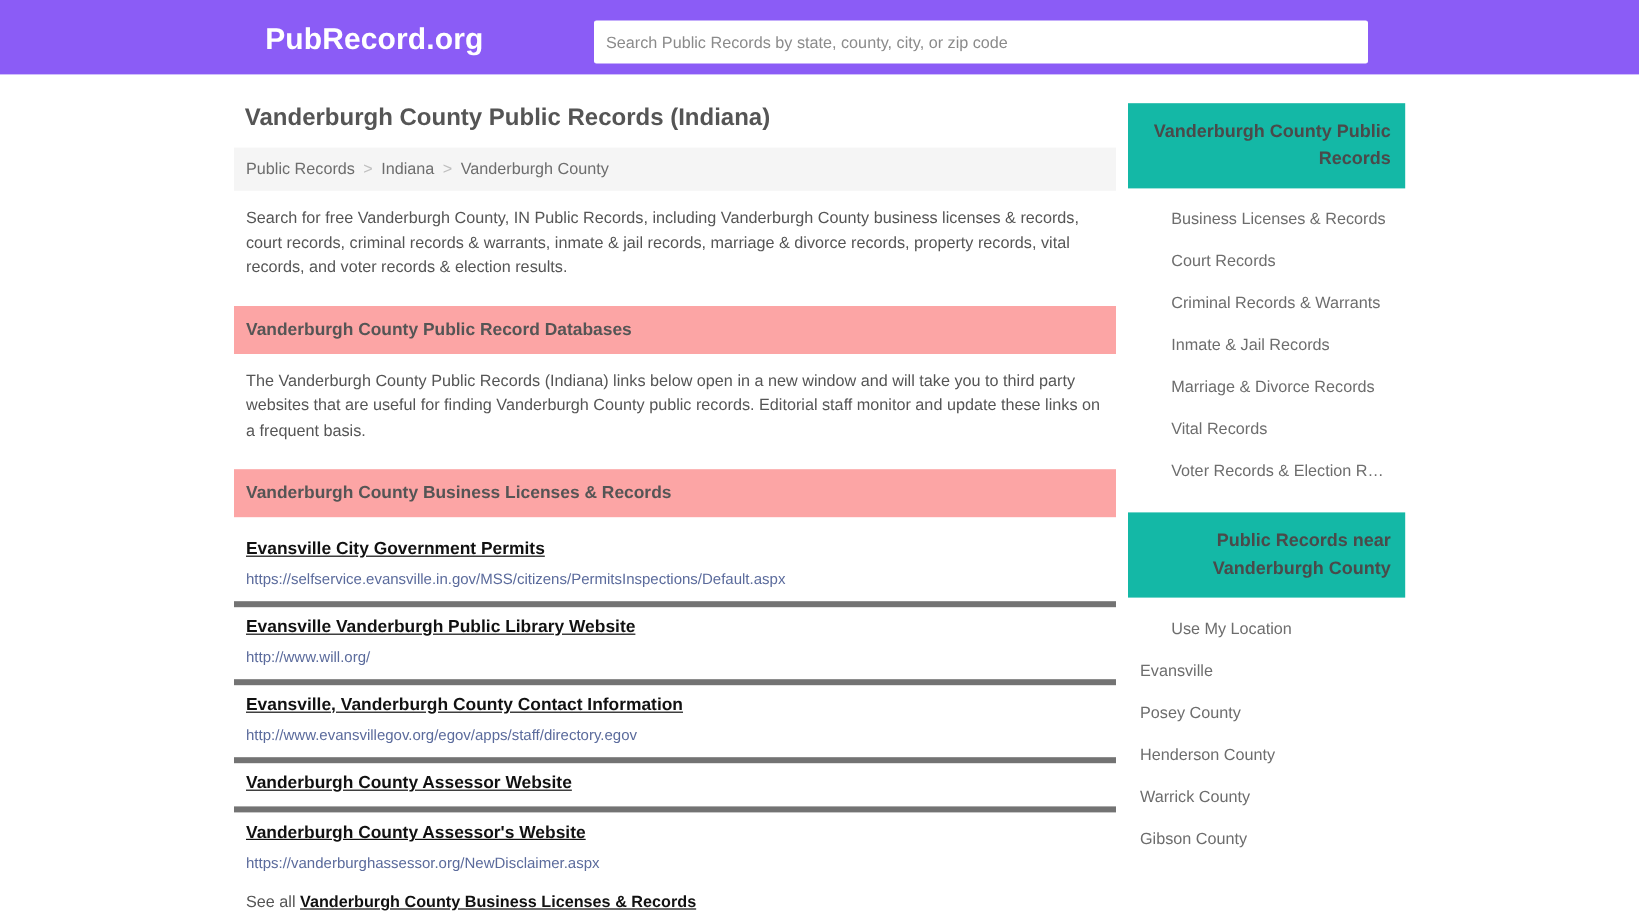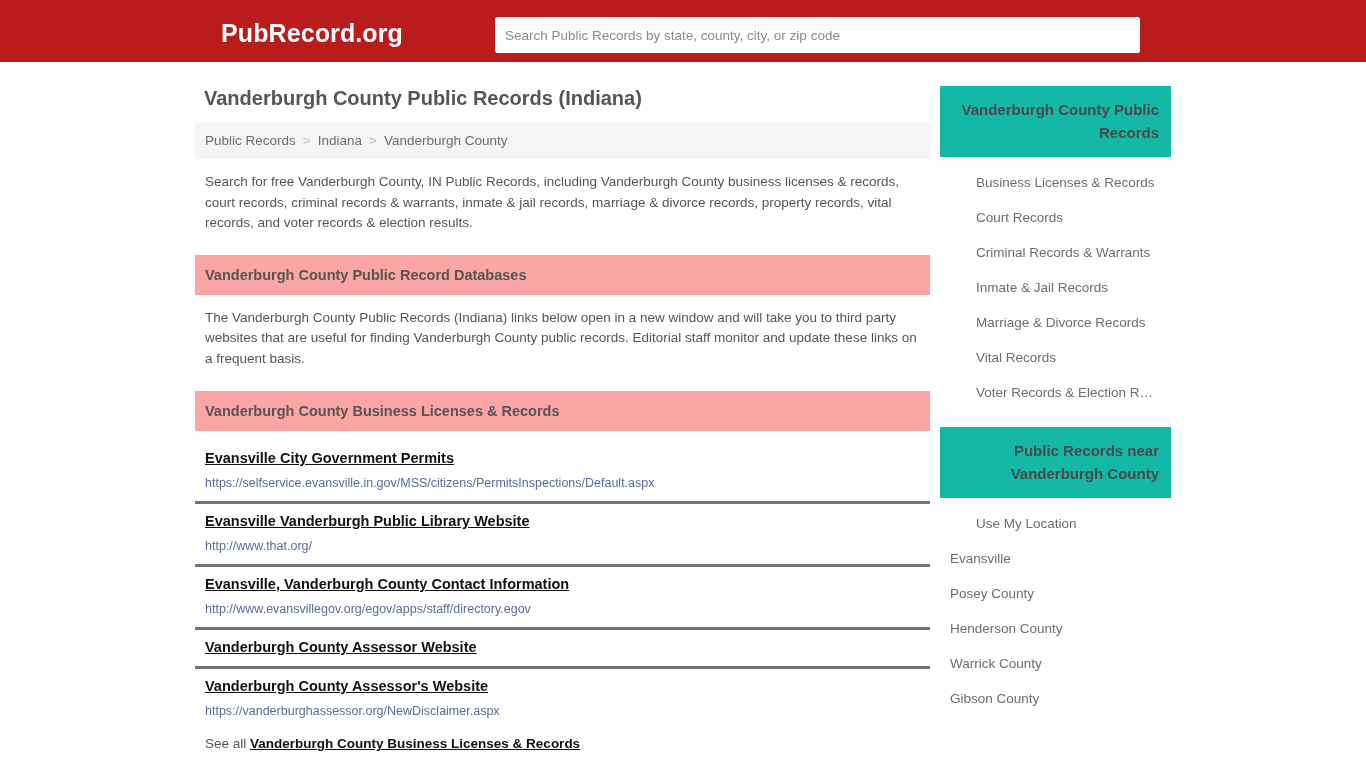--- a/index.html
+++ b/index.html
@@ -7,21 +7,21 @@
     margin: 0; padding: 0;
     width: 1366px; height: 768px;
     overflow: hidden;
     background: #ffffff;
     font-family: "Liberation Sans", sans-serif;
   }
 
   
   .site-header {
     height: 62px;
-    background: #b91c1c;
+    background: #8b5cf6;
     position: relative;
   }
   .brand {
     position: absolute;
     left: 221px; top: 20px;
     color: #ffffff;
     font-size: 25px;
     font-weight: bold;
     letter-spacing: 0.1px;
     line-height: 26px;
@@ -109,21 +109,21 @@
     font-size: 13.5px;
     color: #555555;
     line-height: 20.5px;
     padding: 13px 10px 9px 10px;
     margin: 0;
   }
 
   .link-list { margin-top: 10px; }
   .link-row {
     padding: 8px 10px 9px 10px;
-    border-bottom: 3px solid #737373;
+    border-bottom: 5px solid #737373;
   }
   .link-row:last-of-type { border-bottom: none; }
   .link-title {
     display: inline-block;
     font-size: 14.5px;
     font-weight: bold;
     color: #111111;
     text-decoration: underline;
     line-height: 19px;
     cursor: pointer;
@@ -203,21 +203,21 @@
 
       <div class="section-head">Vanderburgh County Business Licenses &amp; Records</div>
 
       <div class="link-list">
         <div class="link-row">
           <a class="link-title">Evansville City Government Permits</a>
           <span class="link-url">https://selfservice.evansville.in.gov/MSS/citizens/PermitsInspections/Default.aspx</span>
         </div>
         <div class="link-row">
           <a class="link-title">Evansville Vanderburgh Public Library Website</a>
-          <span class="link-url">http://www.that.org/</span>
+          <span class="link-url">http://www.will.org/</span>
         </div>
         <div class="link-row">
           <a class="link-title">Evansville, Vanderburgh County Contact Information</a>
           <span class="link-url">http://www.evansvillegov.org/egov/apps/staff/directory.egov</span>
         </div>
         <div class="link-row">
           <a class="link-title">Vanderburgh County Assessor Website</a>
         </div>
         <div class="link-row">
           <a class="link-title">Vanderburgh County Assessor's Website</a>

